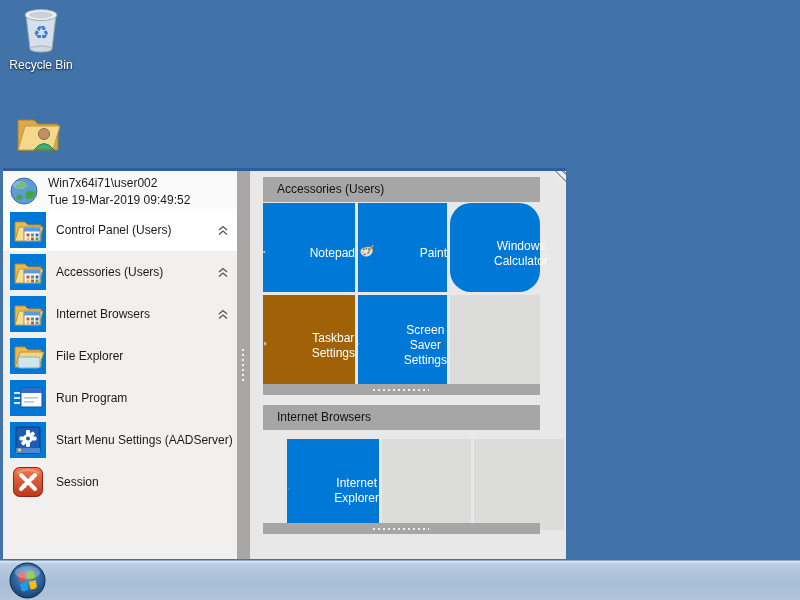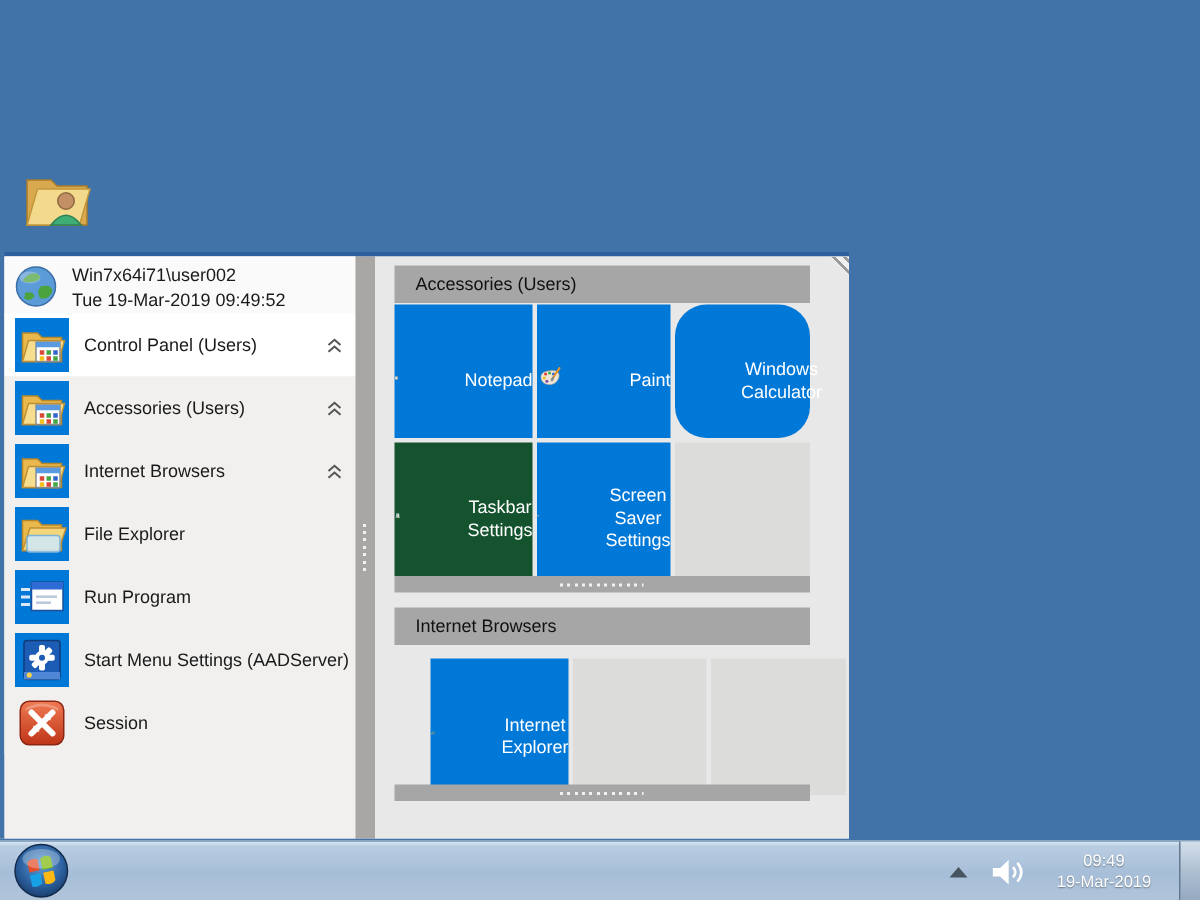--- a/index.html
+++ b/index.html
@@ -247,20 +247,26 @@
     <symbol id="i-speaker" viewBox="0 0 26 26">
       <polygon points="3,10 8,10 14,4.5 14,21.5 8,16 3,16" fill="#fff"></polygon>
       <path d="M17,9.5 q3.2,3.5 0,7" stroke="#fff" stroke-width="1.8" fill="none"></path>
       <path d="M20,6.5 q5.5,6.5 0,13" stroke="#fff" stroke-width="1.8" fill="none"></path>
     </symbol>
   </defs>
 </svg>
 
 <div class="desktop" style="background: rgb(66, 115, 168);">
 
+  <div class="dicon recycle">
+    <svg width="46" height="50">
+        <use href="#i-trash"></use>
+      </svg>
+    <div class="dlabel">Recycle Bin</div>
+  </div>
   <div class="dicon userfolder">
     <svg width="48" height="50">
         <use href="#i-userfolder"></use>
       </svg>
   </div>
 
   <div class="startmenu">
     <div class="sm-topborder"></div>
     <div class="sm-leftborder"></div>
 
@@ -361,21 +367,21 @@
               <use href="#i-paint"></use>
             </svg>
           <div class="tlabel">Paint</div>
         </div>
         <div class="tile" style="background: rgb(0, 120, 215); border-radius: 21px;">
           <svg width="40" height="40">
               <use href="#i-calc"></use>
             </svg>
           <div class="tlabel">Windows Calculator</div>
         </div>
-        <div class="tile" style="background: #14532d;">
+        <div class="tile" style="background: #a16207;">
           <svg width="40" height="40">
               <use href="#i-taskbar-set"></use>
             </svg>
           <div class="tlabel">Taskbar Settings</div>
         </div>
         <div class="tile" style="background: rgb(0, 120, 215);">
           <svg width="40" height="40">
               <use href="#i-screensaver"></use>
             </svg>
           <div class="tlabel">Screen Saver Settings</div>
@@ -407,25 +413,14 @@
 
     <div class="grip"></div>
   </div>
 
   <div class="taskbar">
     <div class="orb">
       <svg width="37" height="37">
           <use href="#i-orb"></use>
         </svg>
     </div>
-    <div class="tray">
-      <div class="trayarrow"></div>
-      <svg class="vol" width="25" height="25">
-          <use href="#i-speaker"></use>
-        </svg>
-      <div class="clock">
-        <div>09:49</div>
-        <div>19-Mar-2019</div>
-      </div>
-      <div class="showdesk"></div>
-    </div>
   </div>
 </div>
 
 </body></html>

